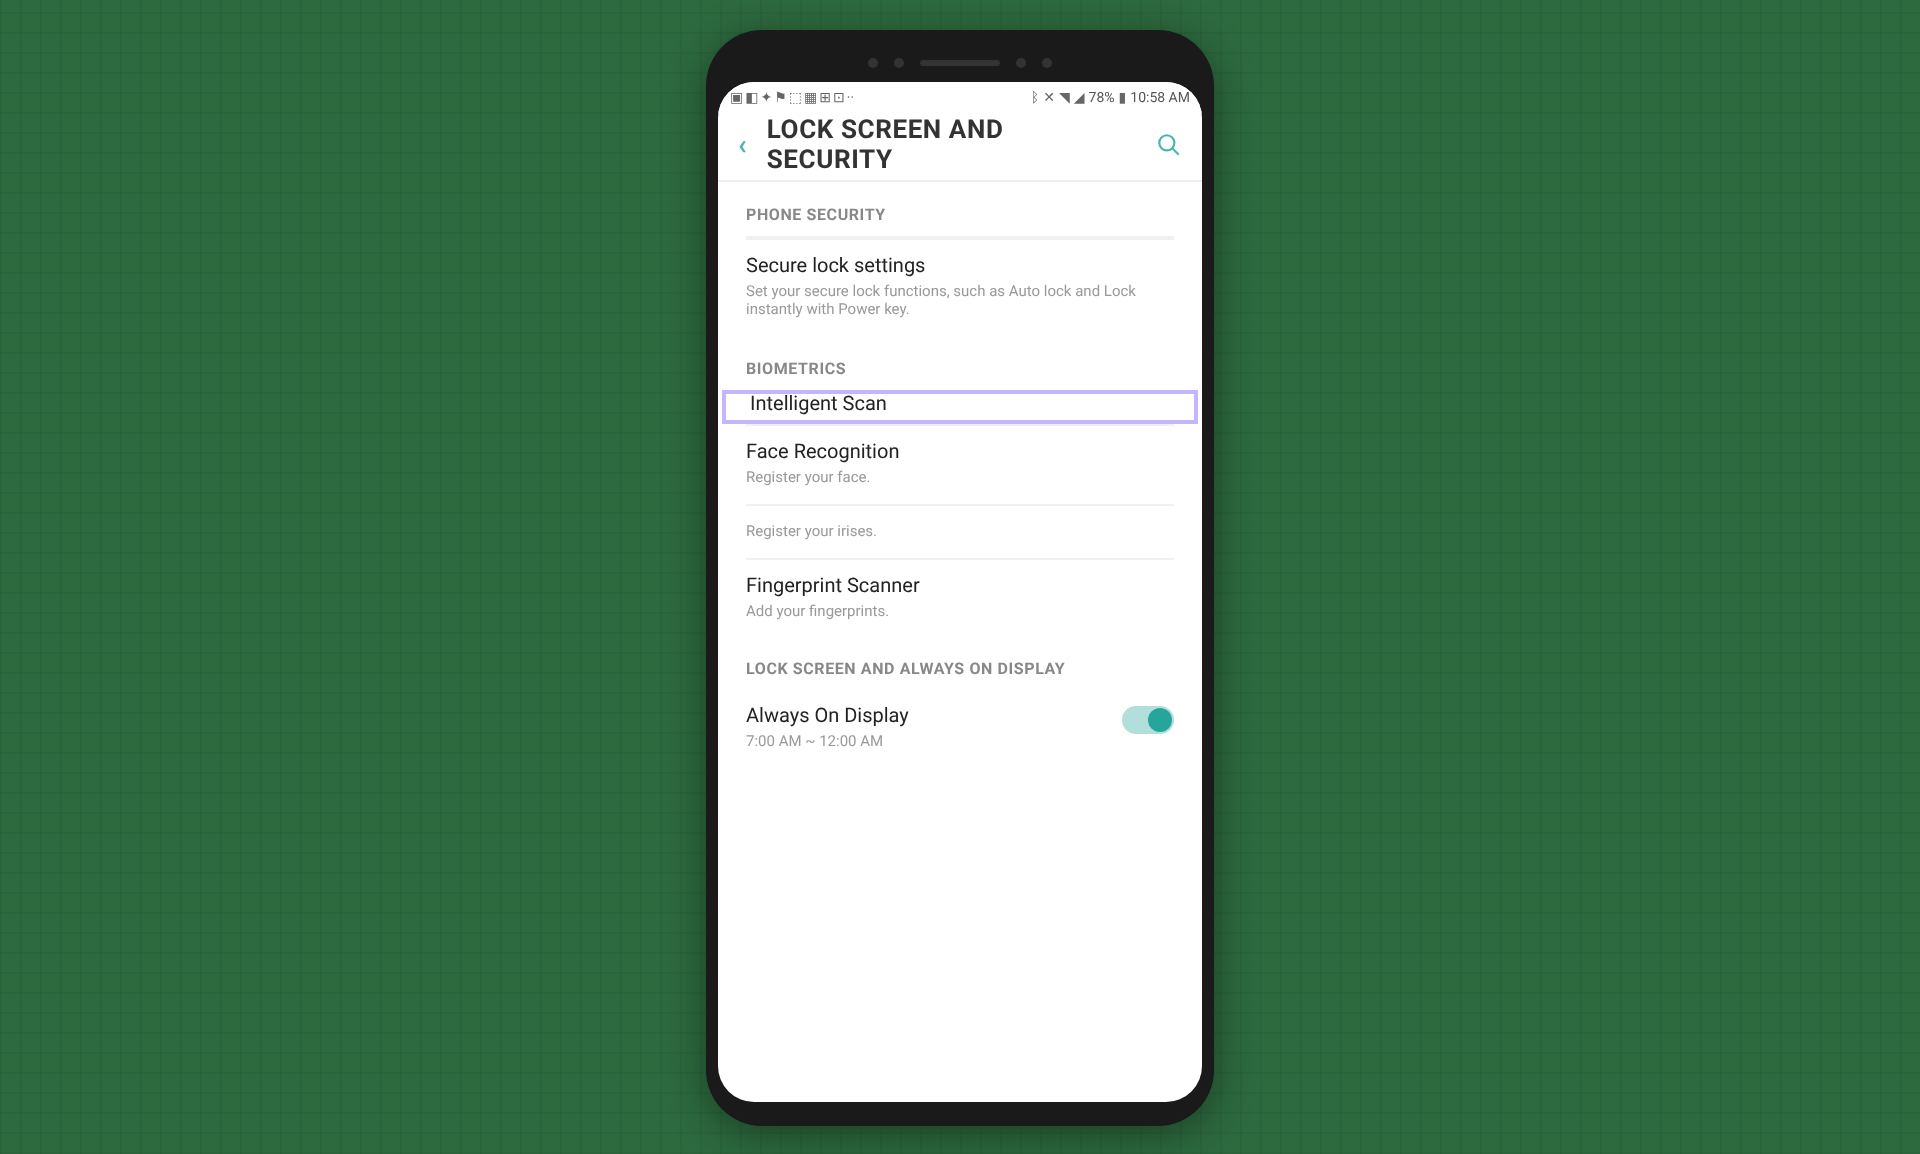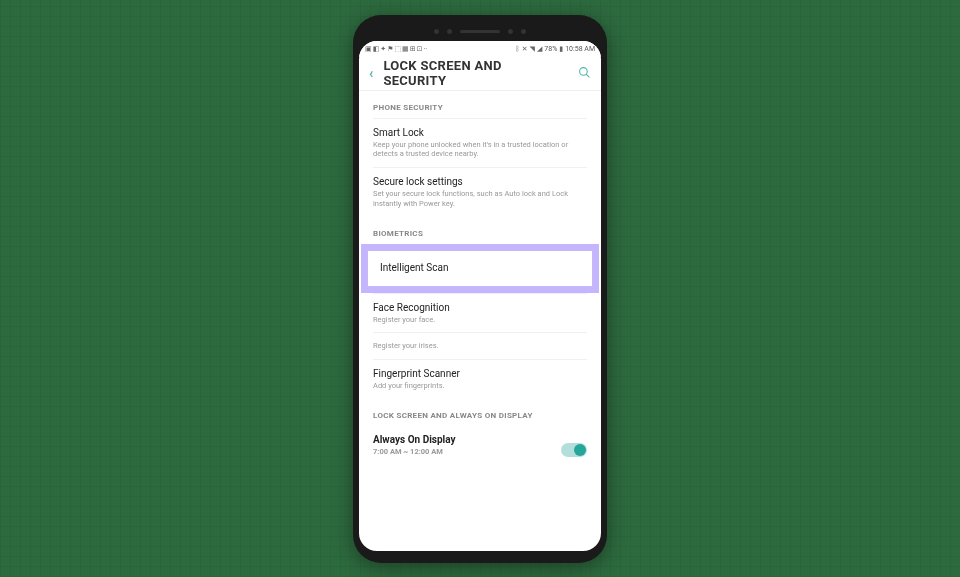--- a/index.html
+++ b/index.html
@@ -156,30 +156,29 @@
       color: #4db6ac;
     }
     
     .divider {
       height: 1px;
       background: #f0f0f0;
       margin: 0 14px;
     }
     
     .highlighted {
-      border: 7px solid #c4b5fd;
+      border: 2px solid #c4b5fd;
       margin: 0 2px;
-      padding: 11px 12px;
+      padding: 0 12px;
     }
     
     .toggle-row {
       display: flex;
-      align-items: flex-end;
+      align-items: flex-start;
       justify-content: space-between;
-      font-weight: bold;
     }
     
     .toggle-switch {
       width: 26px;
       height: 14px;
       background: #b2dfdb;
       border-radius: 7px;
       position: relative;
     }
     
@@ -244,24 +243,20 @@
         </svg>
       </span>
     </div>
 
     <div class="content">
 
       <div class="section-header">PHONE SECURITY</div>
 
       <div class="divider"></div>
 
-      <div class="setting-item">
-        <div class="setting-title">Smart Lock</div>
-        <div class="setting-subtitle">Keep your phone unlocked when it's in a trusted location or detects a trusted device nearby.</div>
-      </div>
       <div class="divider"></div>
 
       <div class="setting-item">
         <div class="setting-title">Secure lock settings</div>
         <div class="setting-subtitle">Set your secure lock functions, such as Auto lock and Lock instantly with Power key.</div>
       </div>
 
       <div class="section-header">BIOMETRICS</div>
 
       <div class="setting-item highlighted">

